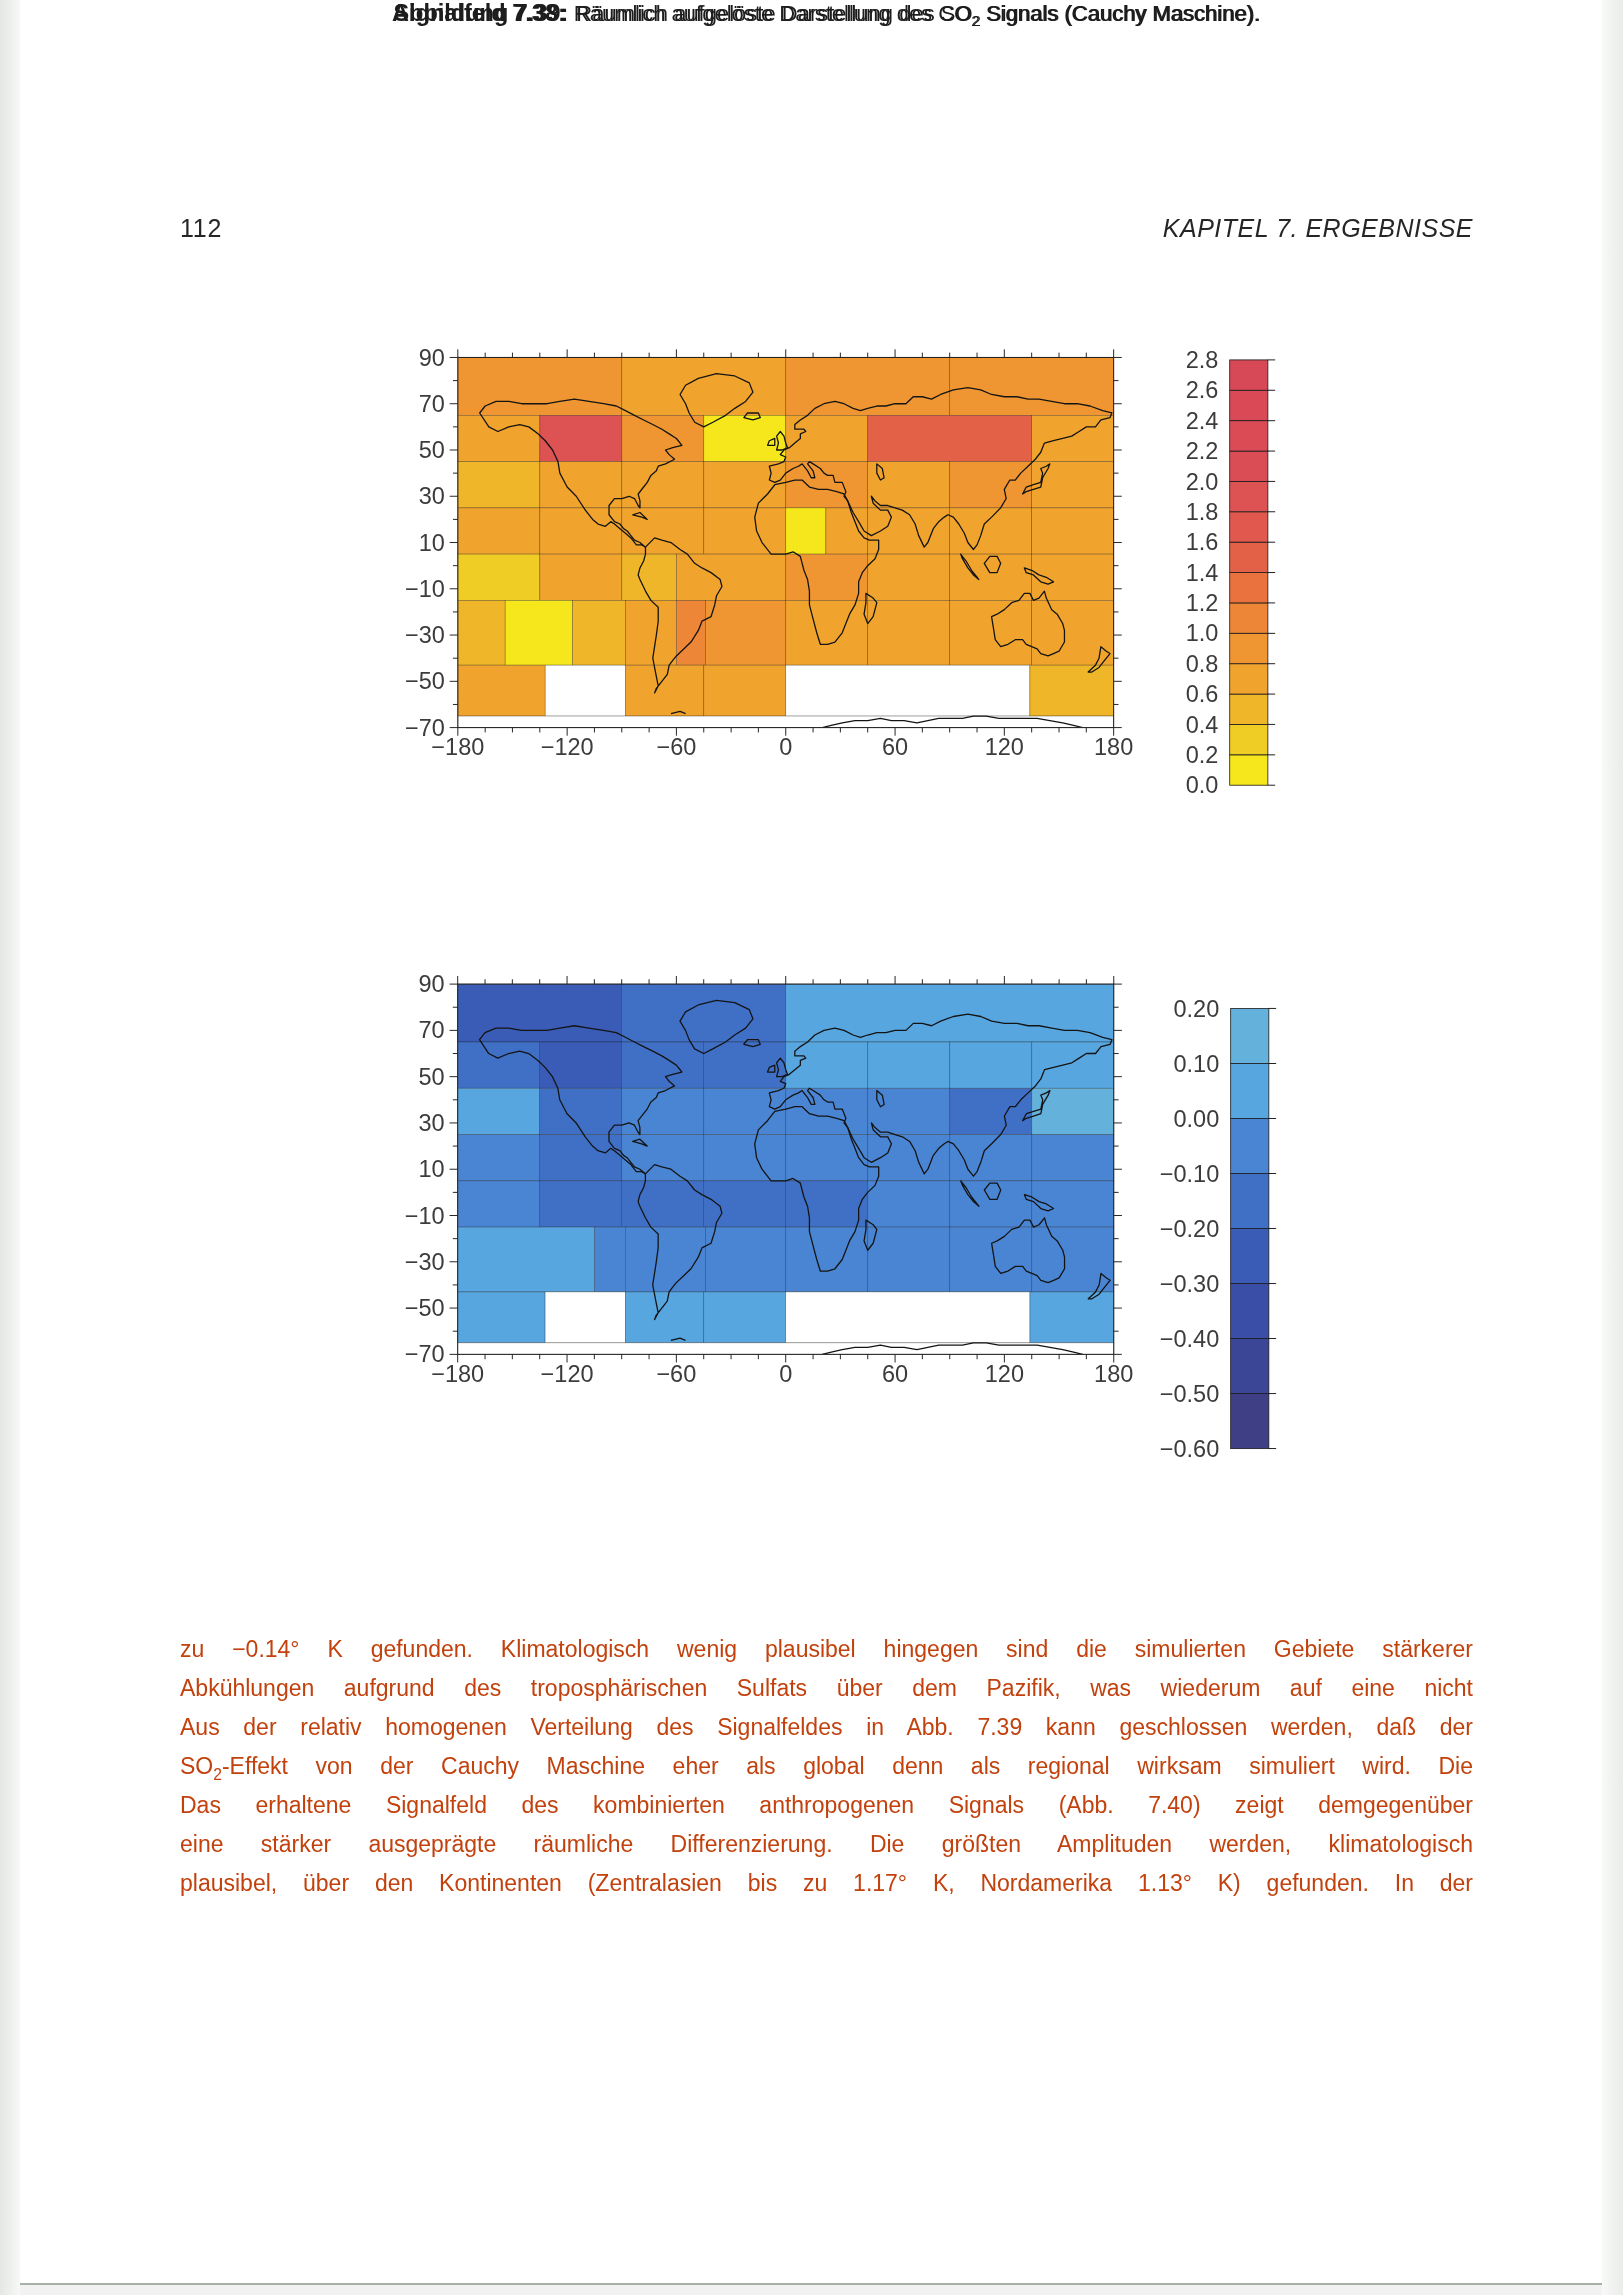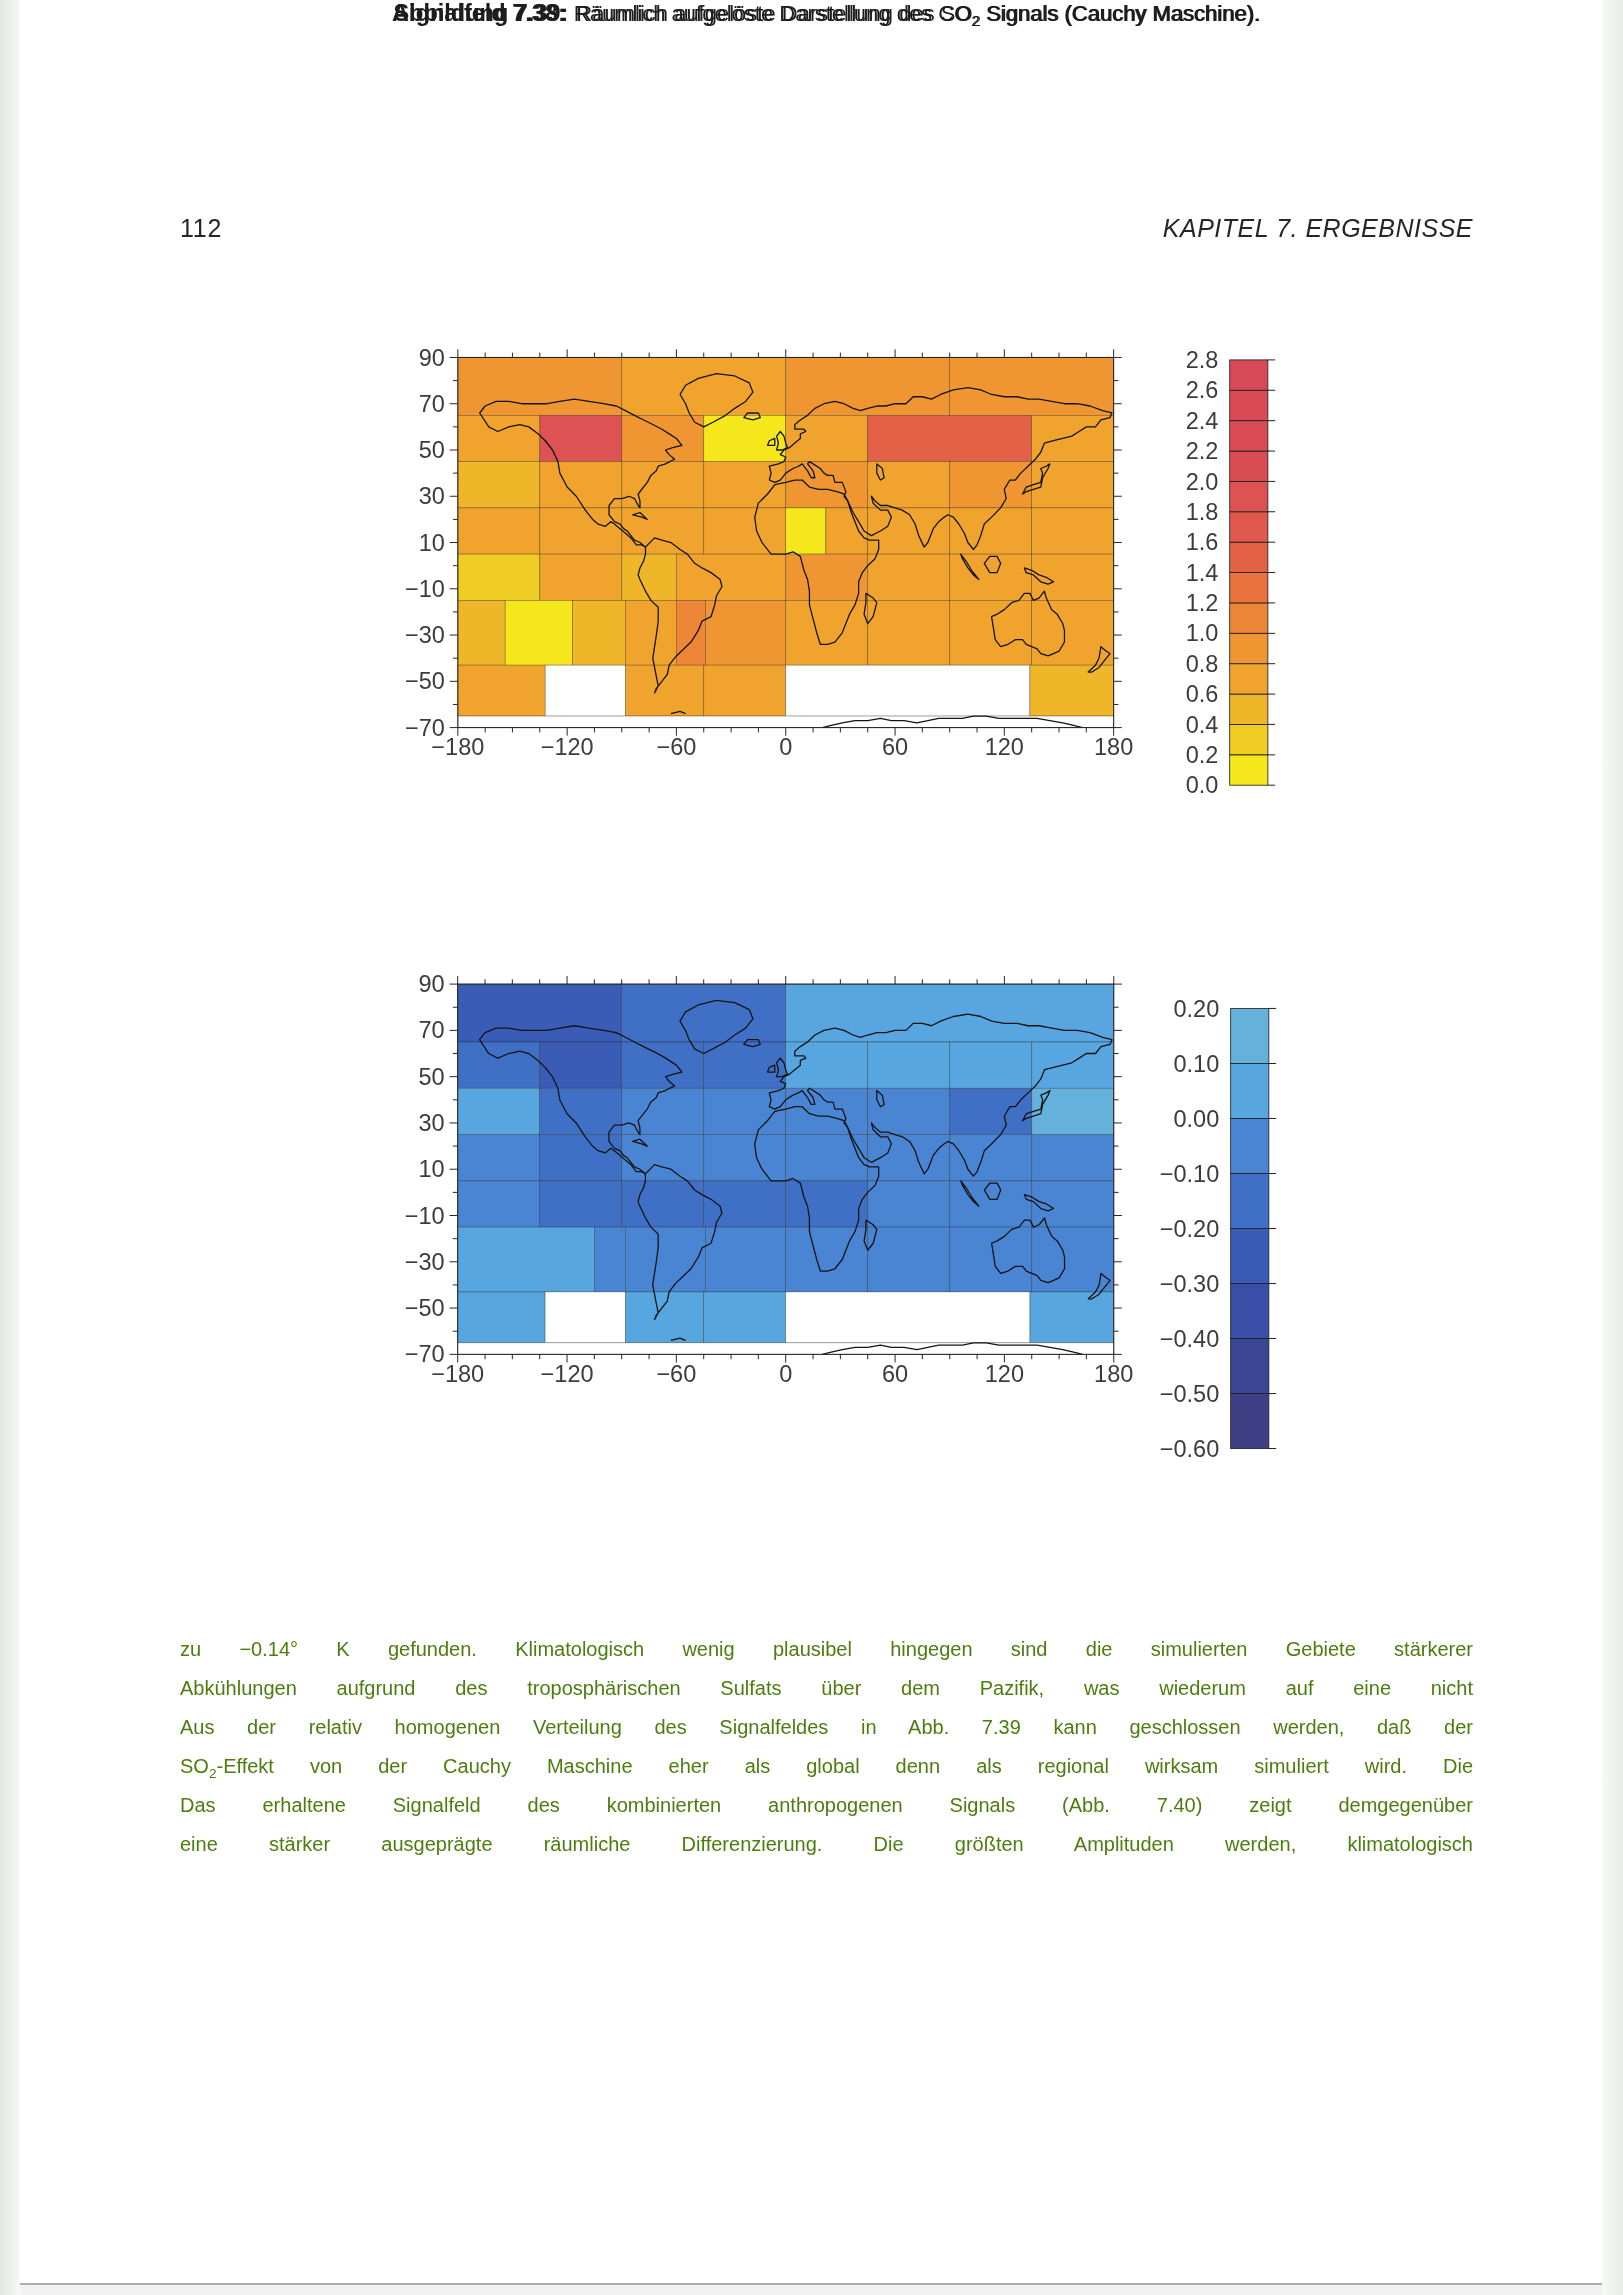--- a/index.html
+++ b/index.html
@@ -14,21 +14,21 @@
   .header-row{position:absolute;left:180px;width:1293px;top:214px;height:32px;font-size:25px;color:#262626;}
   .page-number{position:absolute;left:0;top:0;letter-spacing:0.8px;}
   .chapter-title{position:absolute;right:0;top:0;font-style:italic;letter-spacing:0.5px;}
   .fig{position:absolute;}
   #fig1{left:357px;top:325px;}
   #fig2{left:357px;top:958px;}
   .caption{position:absolute;left:180px;width:1293px;text-align:center;
         font-size:22px;color:#1d1d1d;}
   .caption .cap-label{font-size:23.5px;font-weight:bold;margin-right:8px;}
   .body-text{position:absolute;left:180px;top:1630px;width:1293px;
-        font-size:20px;line-height:39px;color:#4d7c0f;}
+        font-size:23px;line-height:39px;color:#c2410c;}
   .line{white-space:nowrap;text-align:justify;text-align-last:justify;height:39px;overflow:visible;}
   .line.last{text-align-last:left;}
   sub{font-size:68%;line-height:0;}
 </style>
 </head>
 <body>
 
 <div class="page">
   <div class="scan-left"></div>
   <div class="scan-right"></div>
@@ -499,15 +499,16 @@
     <span class="cap-label">Abbildung 7.39:</span><span class="cap-text">Räumlich aufgelöste Darstellung des SO<sub>2</sub> Signals (Cauchy Maschine).</span>
   </div>
 
   <div class="body-text" id="bodyText">
       <div class="line">zu −0.14° K gefunden. Klimatologisch wenig plausibel hingegen sind die simulierten Gebiete stärkerer</div>
       <div class="line">Abkühlungen aufgrund des troposphärischen Sulfats über dem Pazifik, was wiederum auf eine nicht</div>
       <div class="line">Aus der relativ homogenen Verteilung des Signalfeldes in Abb. 7.39 kann geschlossen werden, daß der</div>
       <div class="line">SO<sub>2</sub>-Effekt von der Cauchy Maschine eher als global denn als regional wirksam simuliert wird. Die</div>
       <div class="line">Das erhaltene Signalfeld des kombinierten anthropogenen Signals (Abb. 7.40) zeigt demgegenüber</div>
       <div class="line">eine stärker ausgeprägte räumliche Differenzierung. Die größten Amplituden werden, klimatologisch</div>
+      <div class="line">plausibel, über den Kontinenten (Zentralasien bis zu 1.17° K, Nordamerika 1.13° K) gefunden. In der</div>
     </div>
 </div>
 
 
 </body></html>

